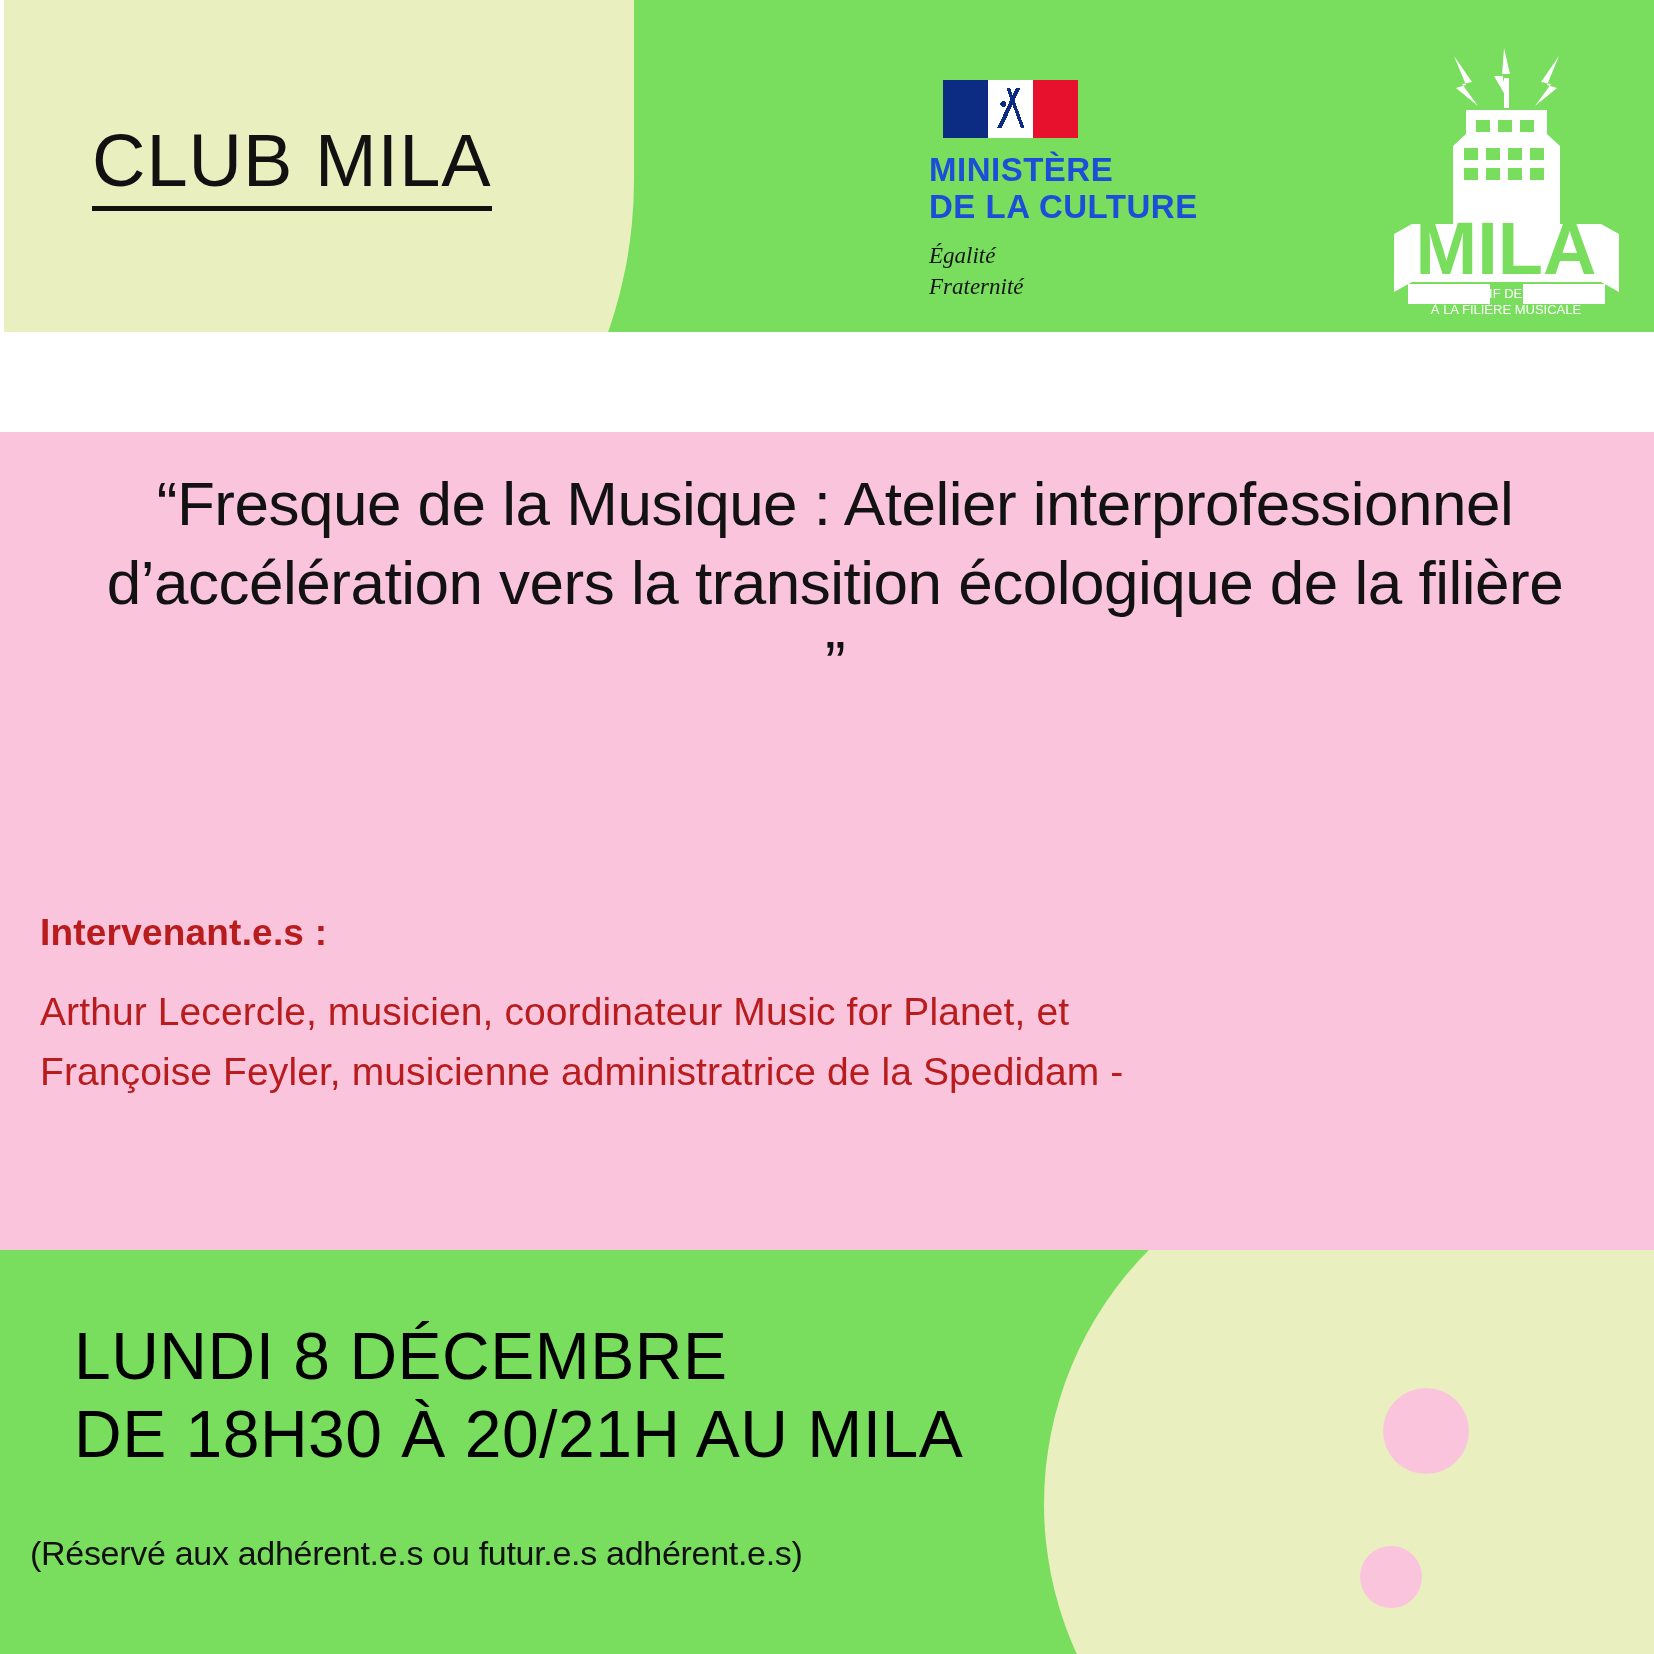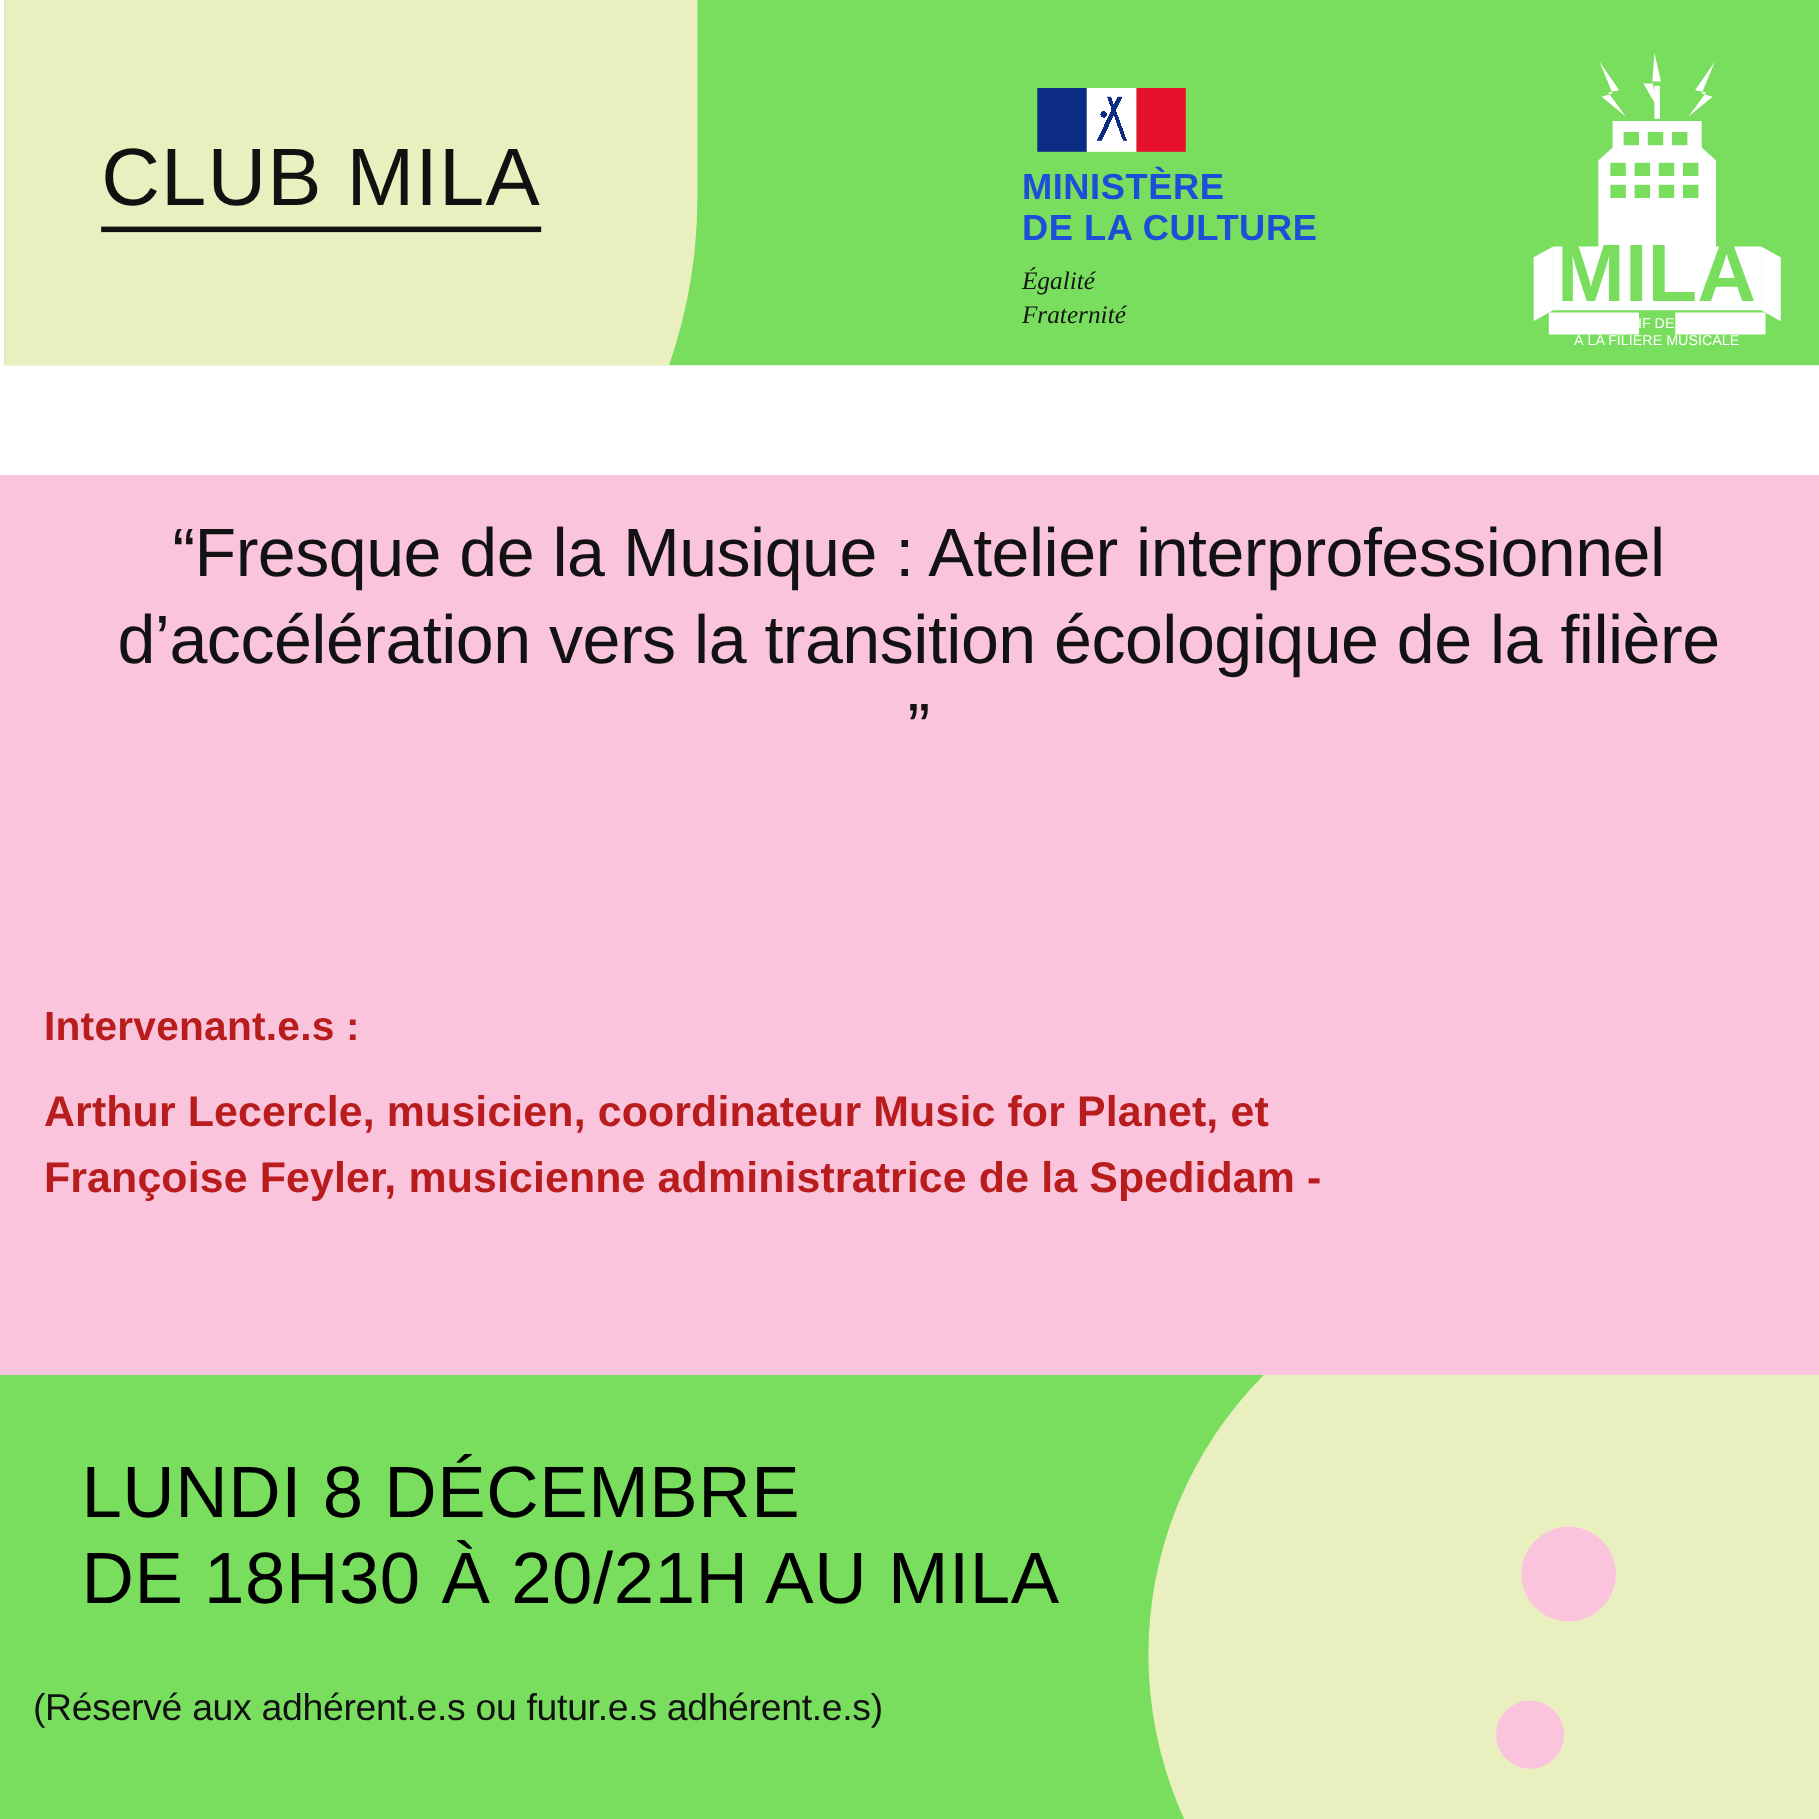--- a/index.html
+++ b/index.html
@@ -109,21 +109,21 @@
     color:#b91c1c;
   }
   .speakers-label {
     font-size:37px;
     font-weight:bold;
     letter-spacing:0.2px;
     margin-bottom:28px;
   }
   .speakers-line {
     font-size:39px;
-    font-weight:bold;
+    font-weight:normal;
     line-height:1.55;
     letter-spacing:0.1px;
   }
 
   
   .footer {
     position:absolute; left:0; top:1250px;
     width:1654px; height:404px;
     background:#79dd5e;
     overflow:hidden;

